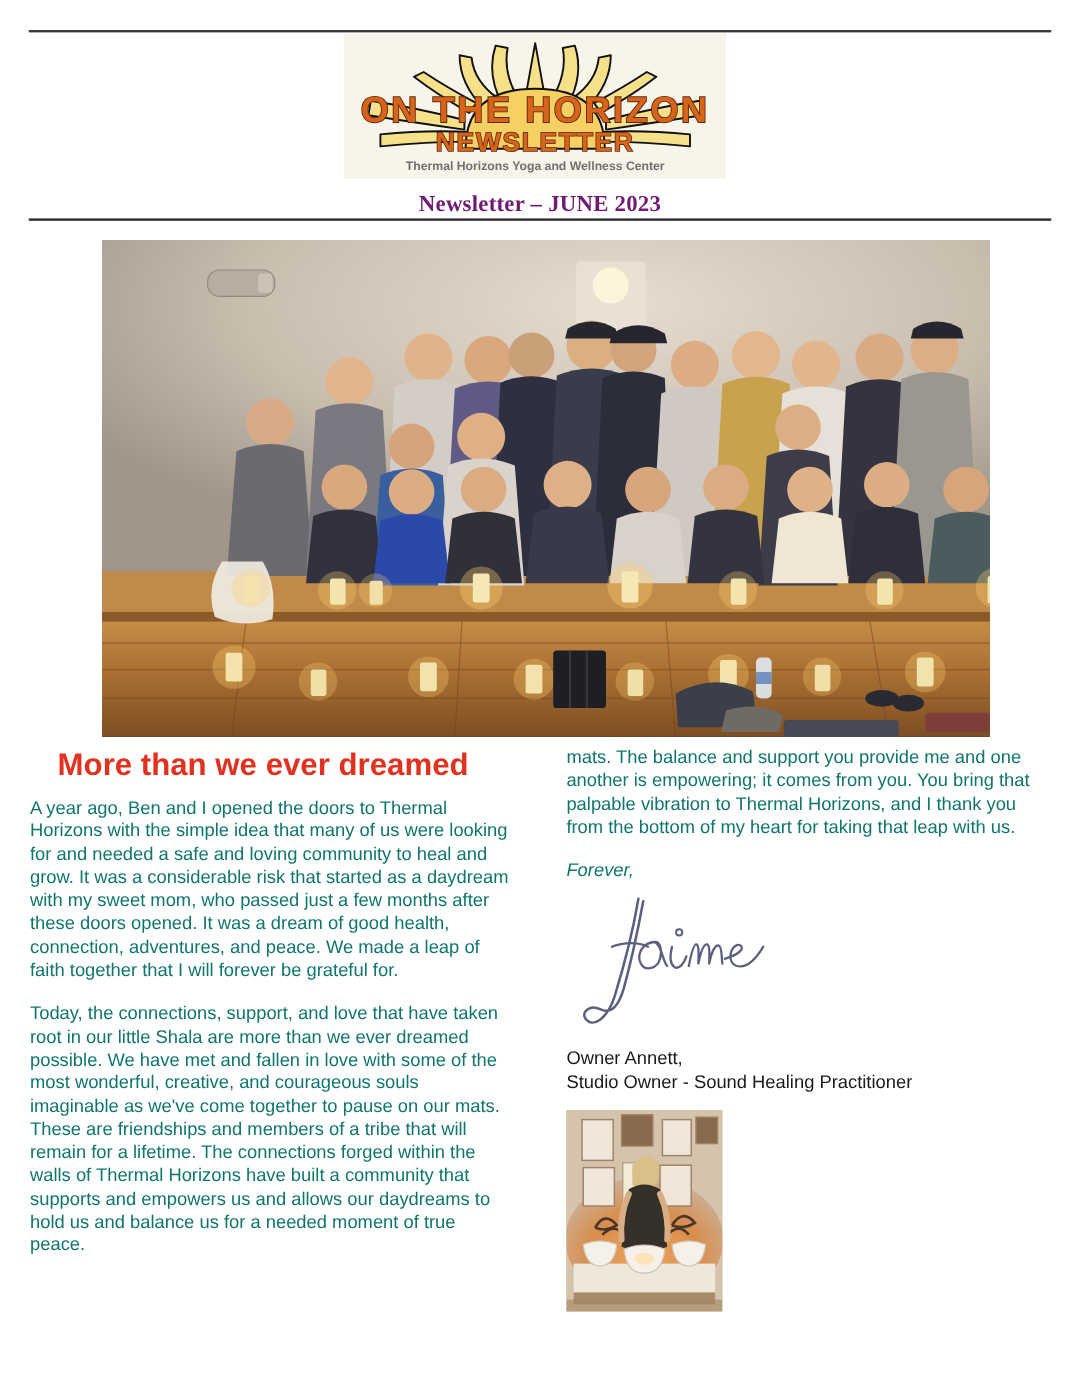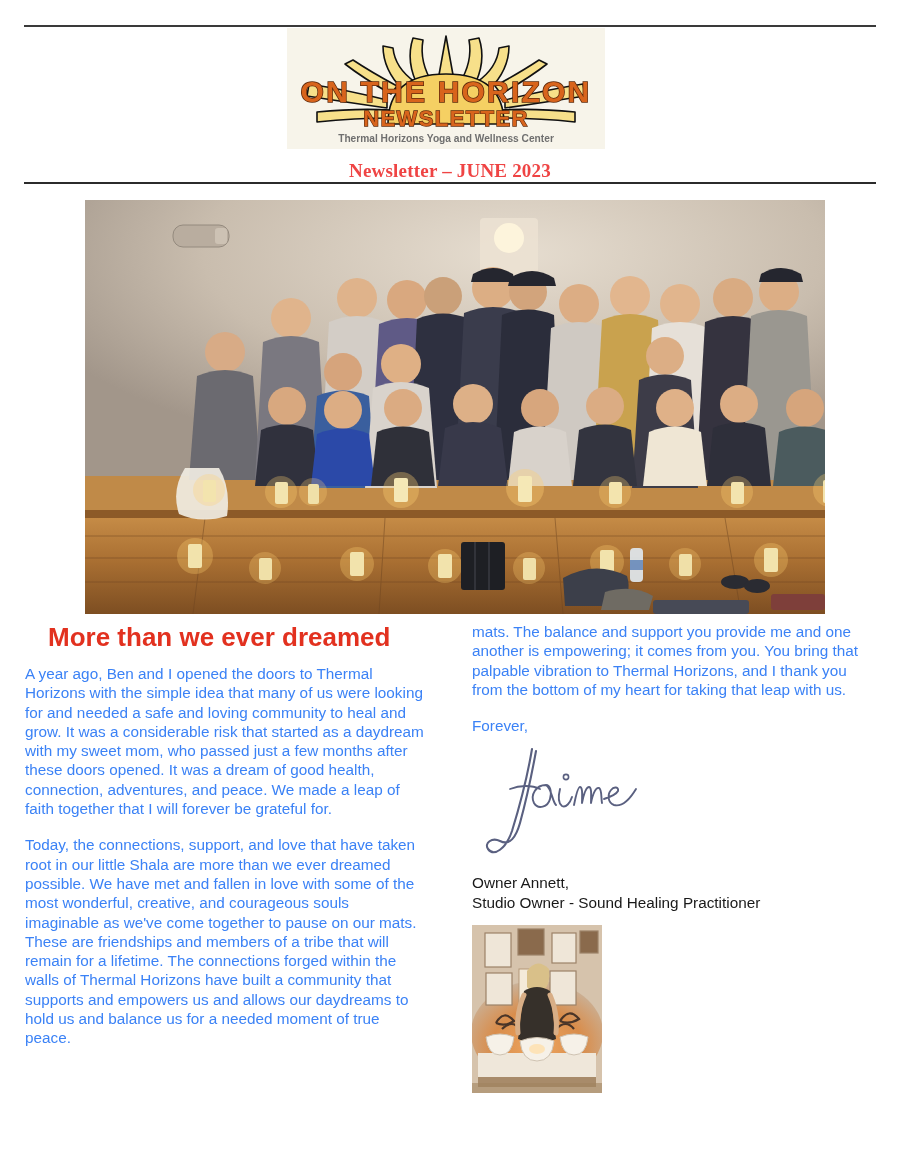--- a/index.html
+++ b/index.html
@@ -46,21 +46,21 @@
   #issue-line {
     position: absolute;
     left: 0;
     top: 160px;
     width: 900px;
     text-align: center;
     font-family: "Liberation Serif", serif;
     font-weight: bold;
     font-size: 19px;
     letter-spacing: 0.2px;
-    color: #ef4444;
+    color: #701a75;
   }
 
   
   #hero-photo {
     position: absolute;
     left: 85px;
     top: 200px;
     width: 740px;
     height: 414px;
     overflow: hidden;
@@ -97,25 +97,25 @@
     font-size: 26px;
     line-height: 30px;
     color: #e2311f;
   }
 
   .body-par {
     margin: 0 0 17px 0;
     font-family: "Liberation Sans", sans-serif;
     font-size: 15.3px;
     line-height: 19.3px;
-    color: #3b82f6;
+    color: #0f766e;
   }
   .body-par:last-child { margin-bottom: 0; }
 
-  #sign-off { margin-top: 12px; margin-bottom: 0; }
+  #sign-off { margin-top: 12px; margin-bottom: 0; font-style: italic; }
 
   
   #signature {
     margin-top: 10px;
     margin-left: 8px;
     width: 170px;
     height: 120px;
   }
   #signature svg { display: block; width: 170px; height: 120px; }
 

